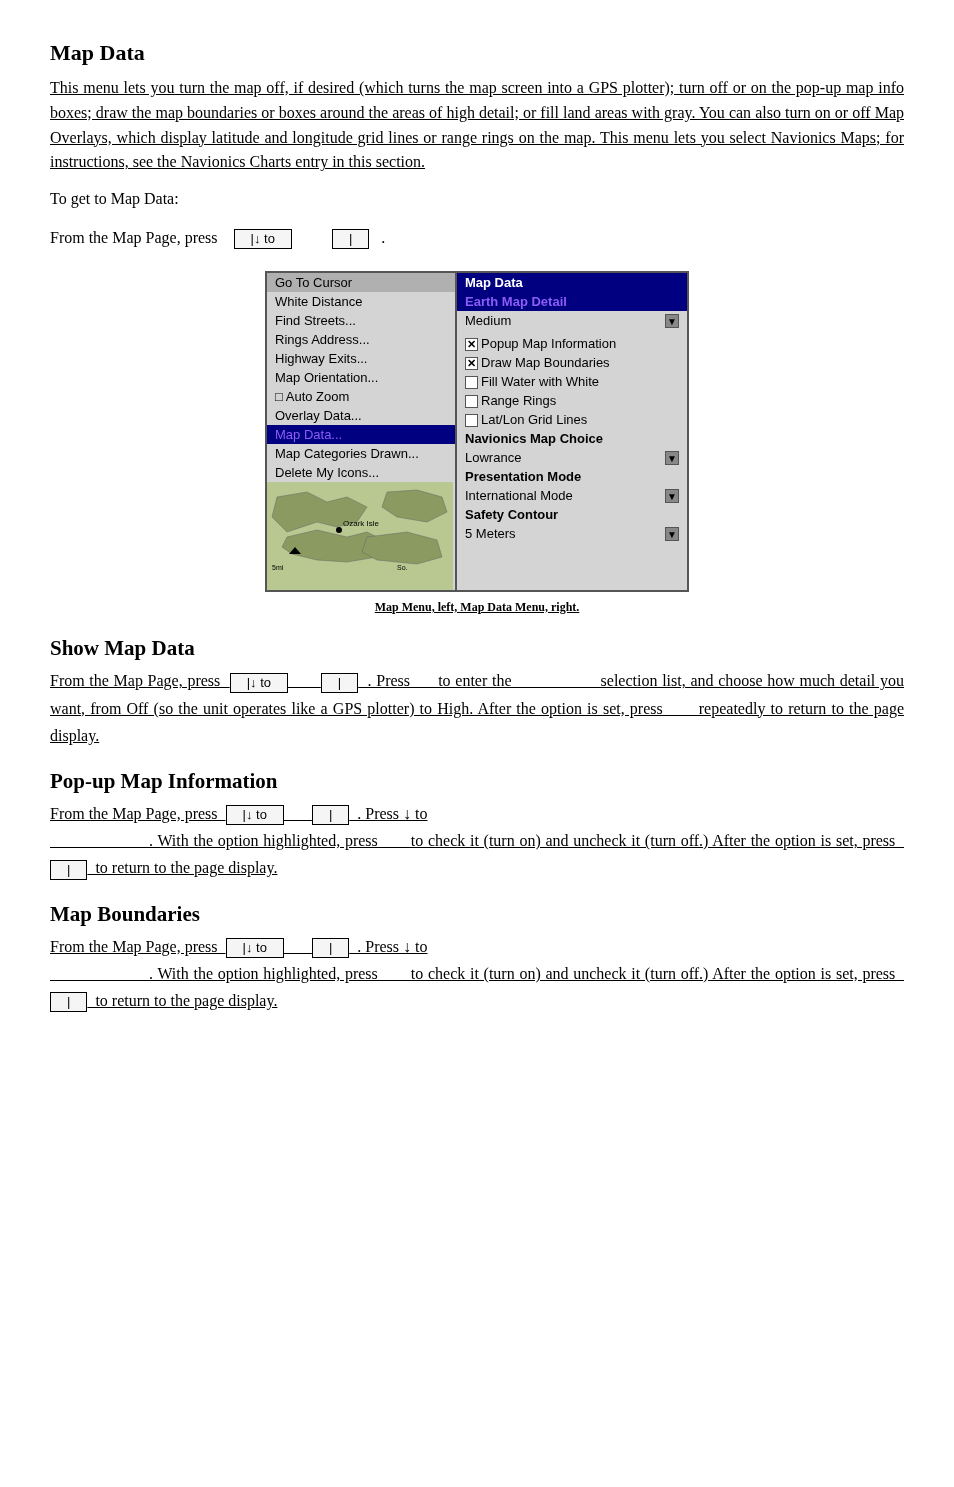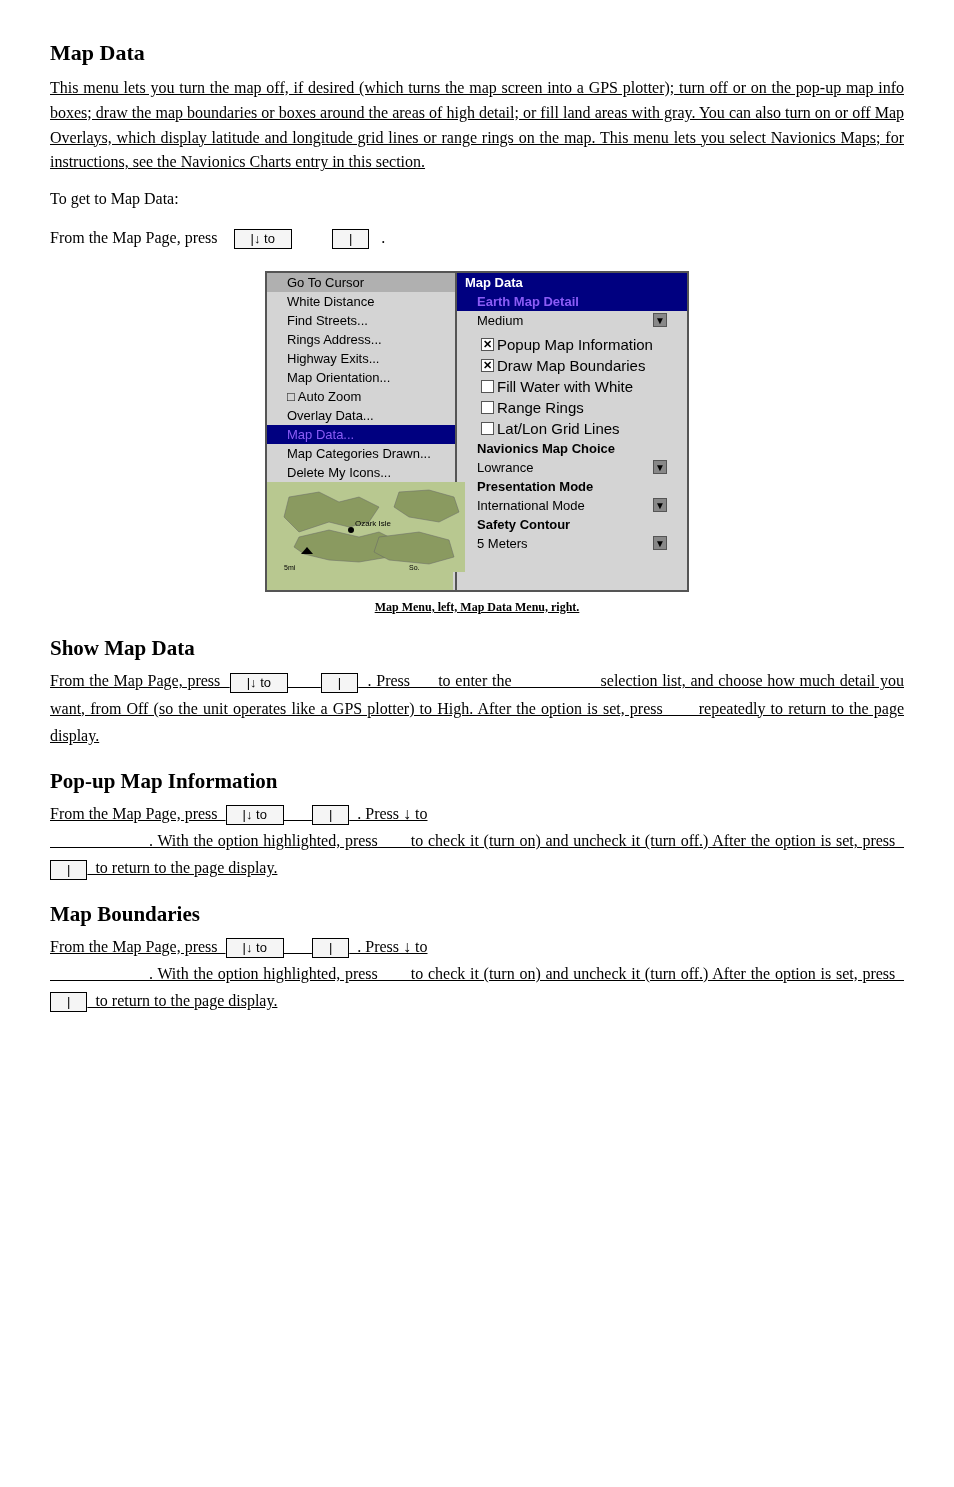--- a/index.html
+++ b/index.html
@@ -57,21 +57,21 @@
     .menu-left {
       background: #d4d4d4;
       width: 190px;
       border-right: 2px solid #555;
     }
     .menu-right {
       background: #d4d4d4;
       width: 230px;
     }
     .menu-item {
-      padding: 2px 20px;
+      padding: 2px 8px;
       font-family: Arial, sans-serif;
       font-size: 13px;
       color: #000;
       white-space: nowrap;
     }
     .menu-item.highlighted {
       background: #000080;
       color: #8b5cf6;
     }
     .menu-item.active {
@@ -84,40 +84,40 @@
       font-family: Arial, sans-serif;
       font-size: 13px;
       font-weight: bold;
     }
     .menu-item-bold {
       font-weight: bold;
     }
     .menu-item.with-dropdown {
       display: flex;
       justify-content: space-between;
-      align-items: flex-start;
+      align-items: flex-end;
     }
     .dropdown-arrow {
       display: inline-block;
       width: 14px;
       height: 14px;
       background: #888;
       text-align: center;
       line-height: 14px;
       font-size: 10px;
       color: #000;
       border: 1px solid #555;
     }
     .checkbox-item {
       display: flex;
-      align-items: center;
+      align-items: flex-end;
       gap: 3px;
-      padding: 2px 24px;
-      font-family: Arial, sans-serif;
-      font-size: 15px;
+      padding: 2px 8px;
+      font-family: Arial, sans-serif;
+      font-size: 13px;
     }
     .checkbox-box {
       width: 13px;
       height: 13px;
       border: 1px solid #555;
       background: #fff;
       display: inline-flex;
       align-items: center;
       justify-content: center;
       font-size: 11px;
@@ -135,21 +135,20 @@
       font-size: 12px;
       margin-bottom: 16px;
     }
 
     
     .map-drawing {
       position: relative;
       width: 186px;
       height: 108px;
       background: #b8c890;
-      padding-left: 12px;
     }
     .section-body {
       line-height: 1.7;
       text-align: justify;
     }
   </style>
 </head>
 <body>
 
 <h2>Map Data</h2>

